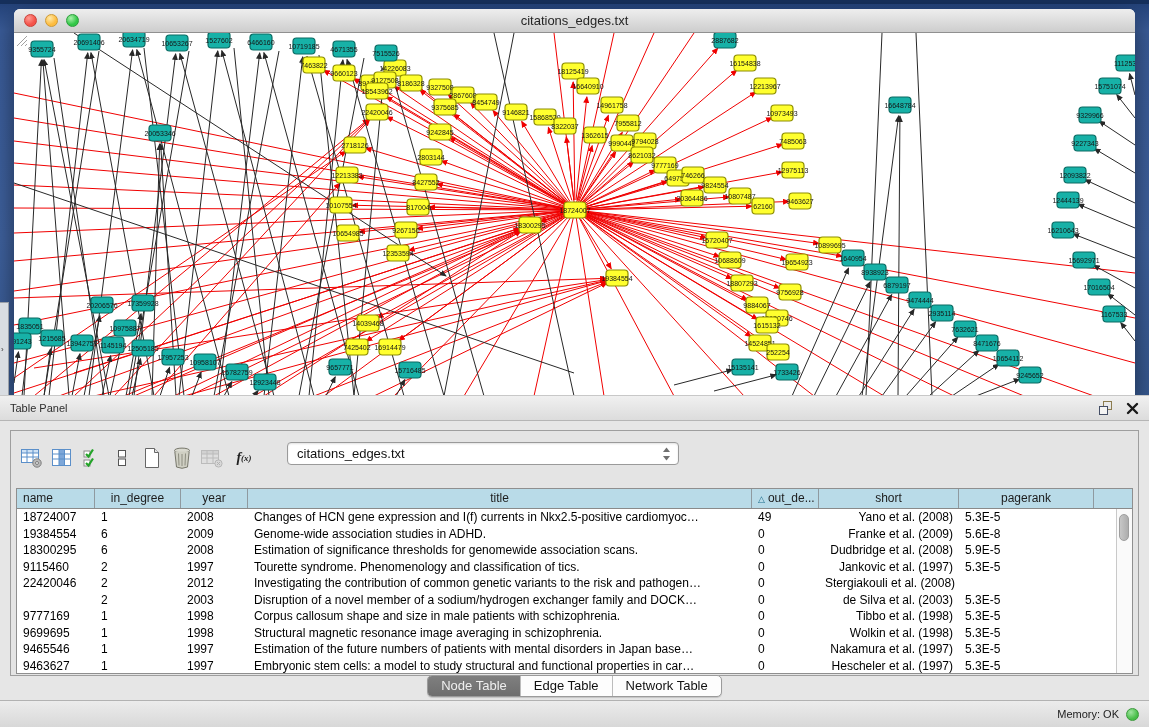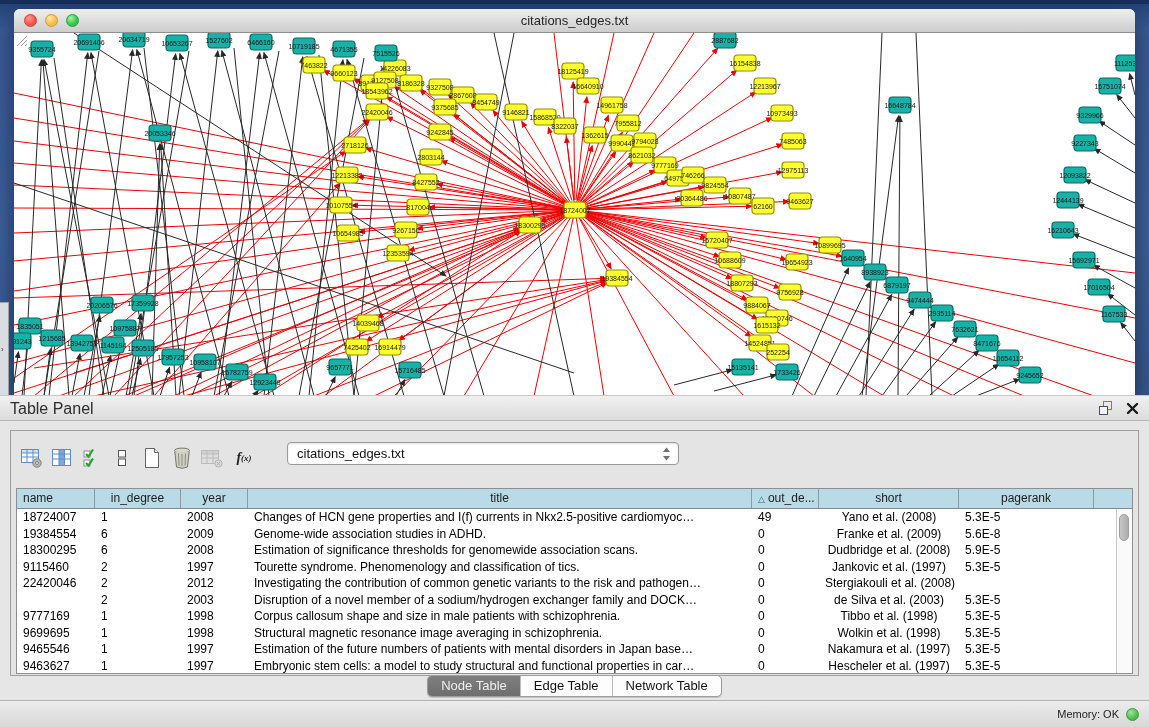--- a/index.html
+++ b/index.html
@@ -29,21 +29,21 @@
   .er{stroke:#f00000;stroke-width:1;}
   .ek{stroke:#282828;stroke-width:1;}
   .nb-y{fill:#ffff2e;stroke:#8e8e00;stroke-width:1.2;}
   .nb-t{fill:#17b1a7;stroke:#0a6b63;stroke-width:1.2;}
   .nl{font-size:7px;fill:#151515;text-anchor:middle;font-family:"Liberation Sans",sans-serif;}
   .grip{position:absolute;right:1px;bottom:1px;width:14px;height:14px;opacity:.8;}
   
   .panel-header{position:absolute;left:0;top:395px;width:1149px;height:26px;
                 background:linear-gradient(#f0f0f0,#dcdcdc);
                 border-top:1px solid #c8c8c8;border-bottom:1px solid #b5b5b5;box-sizing:border-box;}
-  .panel-header .ph-title{position:absolute;left:10px;top:0;line-height:25px;font-size:16px;color:#2e2e2e;}
+  .panel-header .ph-title{position:absolute;left:10px;top:0;line-height:25px;font-size:11px;color:#2e2e2e;}
   .ph-icons{position:absolute;right:10px;top:4px;display:flex;gap:12px;align-items:center;}
   .panel-body{position:absolute;left:0;top:421px;width:1149px;height:279px;background:#e6e6e6;}
   .table-container{position:absolute;left:10px;top:9px;width:1129px;height:246px;
                    border:1px solid #9e9e9e;background:#e4e4e4;box-sizing:border-box;}
   .toolbar{position:absolute;left:6px;top:4px;height:46px;display:flex;align-items:center;}
   .tool-btn{width:30px;height:34px;display:flex;align-items:center;justify-content:center;}
   .tool-btn.fx{font-size:14px;color:#222;font-style:italic;font-family:"Liberation Serif",serif;font-weight:bold;width:34px;}
   .tool-btn.fx small{font-size:9px;}
   .combo{position:absolute;left:276px;top:11px;width:392px;height:23px;background:#fff;
          border:1px solid #9a9a9a;border-radius:4px;box-sizing:border-box;box-shadow:inset 0 1px 2px rgba(0,0,0,.12);}
@@ -53,21 +53,21 @@
   .data-table{position:absolute;left:5px;top:57px;width:1117px;height:186px;background:#fff;
               border:1px solid #8f8f8f;box-sizing:border-box;overflow:hidden;}
   .tbl-header{display:flex;height:20px;background:#b9dbe8;border-bottom:1px solid #8a8a8a;box-sizing:border-box;}
   .th{box-sizing:border-box;border-right:1px solid #8f9aa0;font-size:12px;color:#1c1c1c;
       line-height:19px;padding:0 6px;white-space:nowrap;overflow:hidden;}
   .th.r{text-align:left;} .th.c{text-align:center;} .th.l{text-align:left;}
   .th .sort{font-size:9px;margin-right:3px;color:#1d6e8c;}
   .tr{display:flex;height:16.5px;background:#fff;}
   .td{box-sizing:border-box;font-size:12px;color:#000;line-height:16.5px;padding:0 6px;
       white-space:nowrap;overflow:hidden;}
-  .td.l{text-align:left;} .td.c{text-align:center;}
+  .td.l{text-align:left;} .td.c{text-align:right;}
   .vscroll{position:absolute;right:0;top:20px;bottom:0;width:15px;background:#fafafa;border-left:1px solid #c9c9c9;}
   .vthumb{position:absolute;left:2px;top:5px;width:10px;height:27px;background:linear-gradient(90deg,#c7c7c7,#adadad);
           border-radius:6px;border:1px solid #9e9e9e;box-sizing:border-box;}
   
   .tabs-row{position:absolute;left:0;top:254px;width:1149px;display:flex;justify-content:center;}
   .seg{display:flex;border:1px solid #9b9b9b;border-radius:5px;overflow:hidden;background:#fdfdfd;
        height:20px;box-shadow:0 1px 1px rgba(0,0,0,.15);}
   .seg-item{padding:0 13px;line-height:20px;font-size:13px;color:#111;border-left:1px solid #bcbcbc;}
   .seg-item:first-child{border-left:none;}
   .seg-item.sel{background:linear-gradient(#7f7f7f,#6e6e6e);color:#efefef;}
@@ -830,21 +830,21 @@
           <div class="th c" style="width: 504px;"><span>title</span></div>
           <div class="th l" style="width: 67px;"><span class="sort">△</span><span>out_de...</span></div>
           <div class="th c" style="width: 140px;"><span>short</span></div>
           <div class="th c" style="width: 135px;"><span>pagerank</span></div>
         </div>
       <div>
           <div class="tr">
             <div class="td l" style="width: 78px;">18724007</div>
             <div class="td l" style="width: 86px;">1</div>
             <div class="td l" style="width: 67px;">2008</div>
-            <div class="td l" style="width: 504px;">Changes of HCN gene properties and I(f) currents in Nkx2.5-positive cardiomyoc…</div>
+            <div class="td l" style="width: 504px;">Changes of HCN gene expression and I(f) currents in Nkx2.5-positive cardiomyoc…</div>
             <div class="td l" style="width: 67px;">49</div>
             <div class="td c" style="width: 140px;">Yano et al. (2008)</div>
             <div class="td l" style="width: 135px;">5.3E-5</div>
           </div>
           <div class="tr">
             <div class="td l" style="width: 78px;">19384554</div>
             <div class="td l" style="width: 86px;">6</div>
             <div class="td l" style="width: 67px;">2009</div>
             <div class="td l" style="width: 504px;">Genome-wide association studies in ADHD.</div>
             <div class="td l" style="width: 67px;">0</div>

